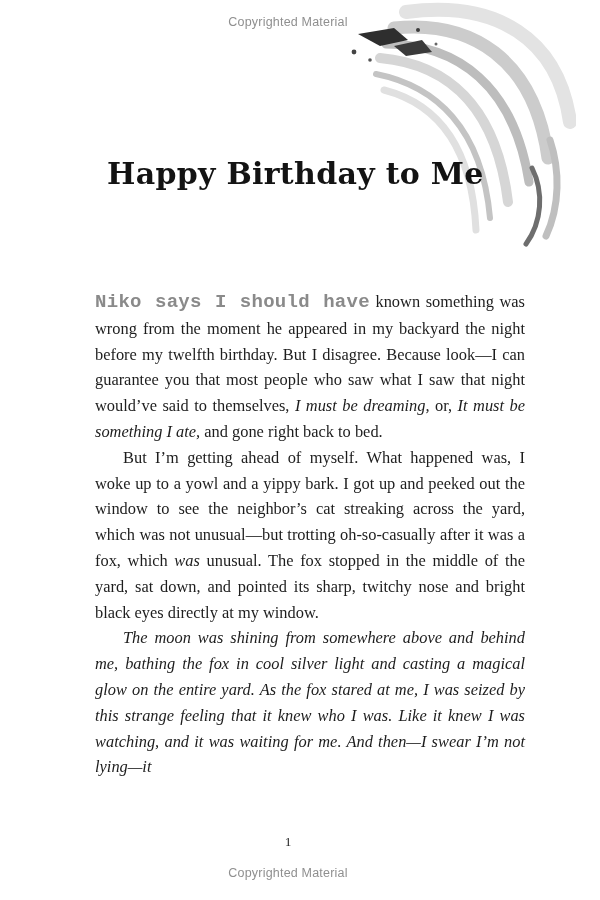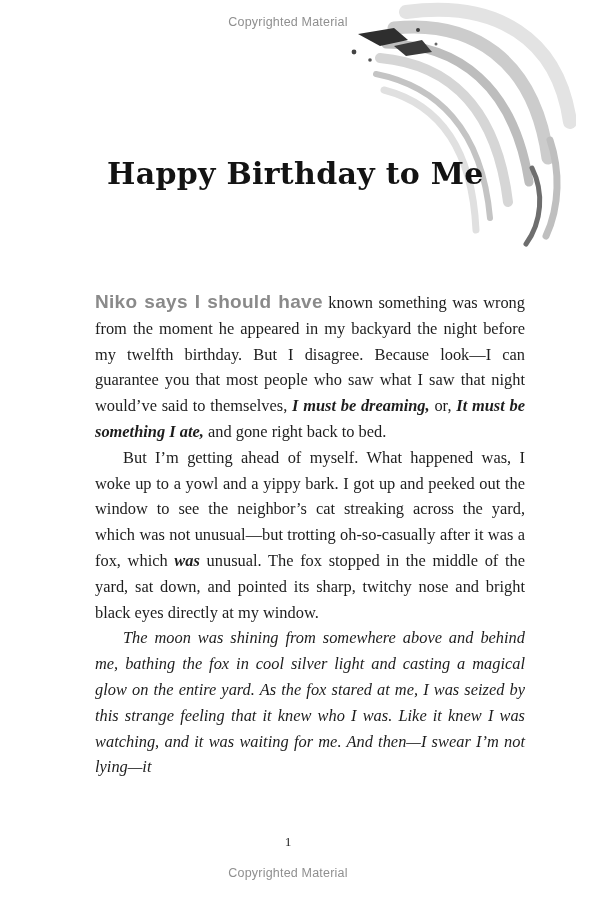--- a/index.html
+++ b/index.html
@@ -48,27 +48,27 @@
     width: 430px;
     font-size: 16.4px;
     line-height: 25.8px;
     color: #1d1d1d;
     text-align: justify;
   }
   .body-text p { margin: 0; padding: 0; }
   .body-text p.indent { text-indent: 28px; }
   .body-text p.continues { text-align-last: justify; font-style: italic; }
   .lead {
-    font-family: Liberation Sans, sans-serif;
+    font-family: Liberation Mono, monospace;
     font-weight: 600;
     font-size: 19px;
     color: #8a8a8a;
     letter-spacing: 0.3px;
   }
-  .italic { font-style: italic; font-weight: bold; }
+  .italic { font-style: italic; }
   .page-number {
     position: absolute;
     left: 0;
     width: 100%;
     top: 834px;
     text-align: center;
     font-size: 13.5px;
     color: #2b2b2b;
     font-family: "Liberation Serif", serif;
   }

